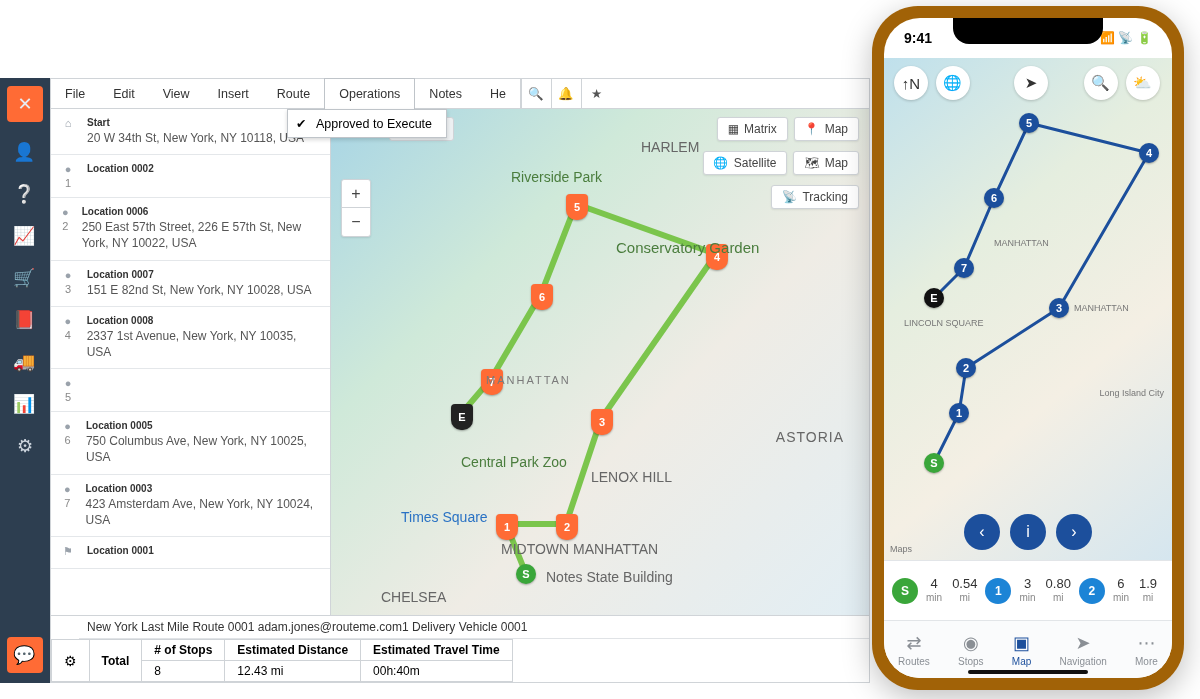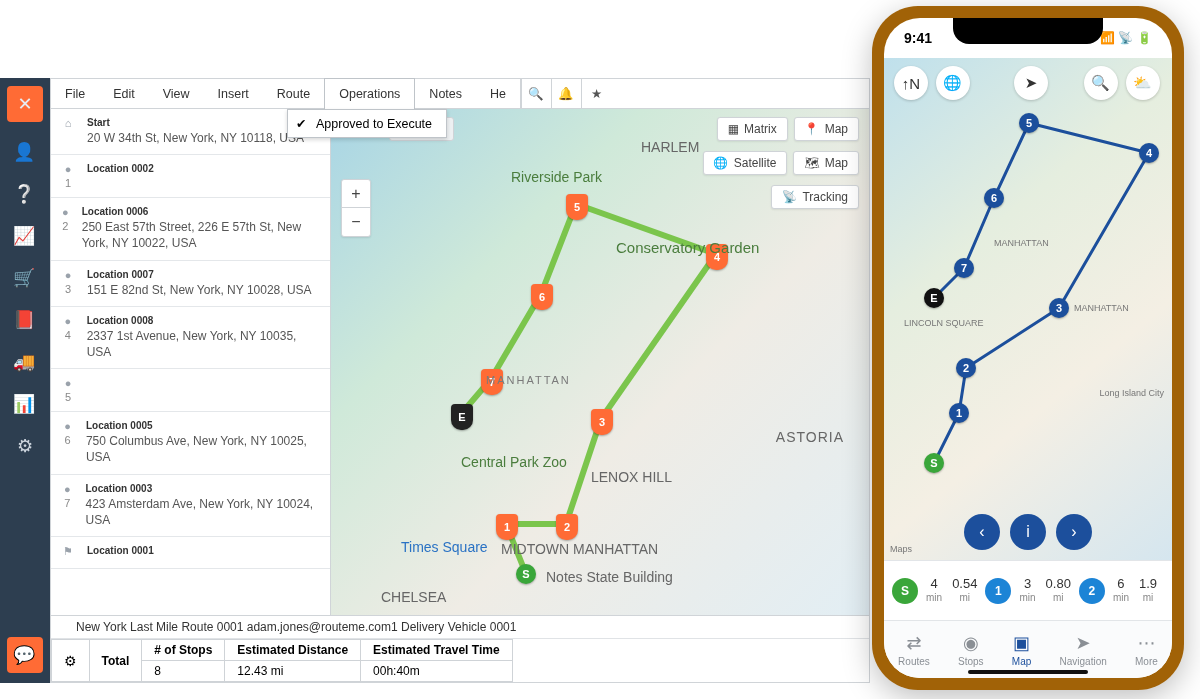--- a/index.html
+++ b/index.html
@@ -29,38 +29,38 @@
 .stop .pin { width:18px; display:flex; flex-direction:column; align-items:center; color:#9aa2ab; font-size:11px; }
 .stop .pin .num { font-size:11px; color:#888; margin-top:2px; }
 .stop .body .name { font-weight:700; margin-bottom:2px; font-size:10px; }
 .stop .body .addr { color:#555; line-height:1.35; }
 
 .map-area { flex:1; position:relative; background:linear-gradient(135deg,#a8d5e5 0%,#cfe9d9 30%,#efece5 60%,#e2eef4 100%); overflow:hidden; }
 .map-labels { position:absolute; font-size:14px; color:#666; }
 .ml-harlem { top:30px; left:310px; } .ml-riverside { top:60px; left:180px; font-size:14px; color:#4a7d3d; }
 .ml-cons { top:130px; left:285px; font-size:15px; color:#4a7d3d; } .ml-manhattan { top:265px; left:155px; font-size:11px; letter-spacing:2px; color:#7a7a7a; }
 .ml-cpz { top:345px; left:130px; color:#4a7d3d; } .ml-astoria { top:320px; right:25px; letter-spacing:1px; }
-.ml-ts { top:400px; left:70px; color:#2a72c4;margin-top:30px; } .ml-midtown { top:432px; left:170px; } .ml-chelsea { top:480px; left:50px; }
+.ml-ts { top:400px; left:70px; color:#2a72c4; } .ml-midtown { top:432px; left:170px; } .ml-chelsea { top:480px; left:50px; }
 .ml-lenox { top:360px; left:260px; } .ml-esb { top:460px; left:215px; }
 
 .marker { position:absolute; width:22px; height:26px; background:#ff6b35; border-radius:4px 4px 10px 10px; color:#fff; font-size:11px; font-weight:700; display:flex; align-items:center; justify-content:center; box-shadow:0 1px 2px rgba(0,0,0,.3); }
 .marker.start { background:#3aa63a; border-radius:50%; width:20px; height:20px; }
 .marker.end { background:#222; }
 .route-path { position:absolute; left:0; top:0; width:100%; height:100%; pointer-events:none; }
 
 .map-ctrl { position:absolute; display:flex; gap:6px; font-size:12px; }
 .map-ctrl .chip { background:#fff; border:1px solid #cfd3d7; border-radius:3px; padding:4px 10px; display:flex; align-items:center; gap:5px; color:#444; cursor:pointer; box-shadow:0 1px 2px rgba(0,0,0,.08); }
 .mc-top1 { top:8px; right:10px; } .mc-top2 { top:42px; right:10px; } .mc-top3 { top:76px; right:10px; }
 .zoom { position:absolute; left:10px; top:70px; background:#fff; border:1px solid #cfd3d7; width:30px; border-radius:3px; box-shadow:0 1px 2px rgba(0,0,0,.1); }
 .zoom div { height:28px; display:flex; align-items:center; justify-content:center; font-size:16px; color:#444; cursor:pointer; }
 .zoom div:first-child { border-bottom:1px solid #cfd3d7; }
 .settings-chip { position:absolute; left:58px; top:8px; background:#edf0f2; border:1px solid #cfd3d7; padding:4px 10px; font-size:12px; border-radius:3px; color:#555; }
 
 .footer { border-top:1px solid #d0d4d8; background:#fff; font-size:12px; }
-.footer .route-info { padding:4px 25px; color:#333; border-bottom:1px solid #e0e3e6; }
+.footer .route-info { padding:4px 8px; color:#333; border-bottom:1px solid #e0e3e6;margin-left:28px; }
 .footer table { border-collapse:collapse; }
 .footer td,.footer th { border:1px solid #cfd3d7; padding:3px 12px; font-size:12px; text-align:left; }
 .footer th { font-weight:700; }
 .footer .gear { width:28px; text-align:center; font-size:14px; }
 
 
 .phone { position:absolute; right:16px; top:6px; width:312px; height:684px; background:#a16207; border-radius:46px; padding:12px; box-shadow:0 8px 30px rgba(0,0,0,.25); }
 .phone-inner { width:100%; height:100%; background:#fff; border-radius:36px; overflow:hidden; position:relative; }
 .notch { position:absolute; top:0; left:50%; transform:translateX(-50%); width:150px; height:26px; background:#000; border-radius:0 0 16px 16px; z-index:30; }
 .statusbar { height:40px; display:flex; align-items:center; justify-content:space-between; padding:0 20px; font-size:14px; font-weight:600; }

